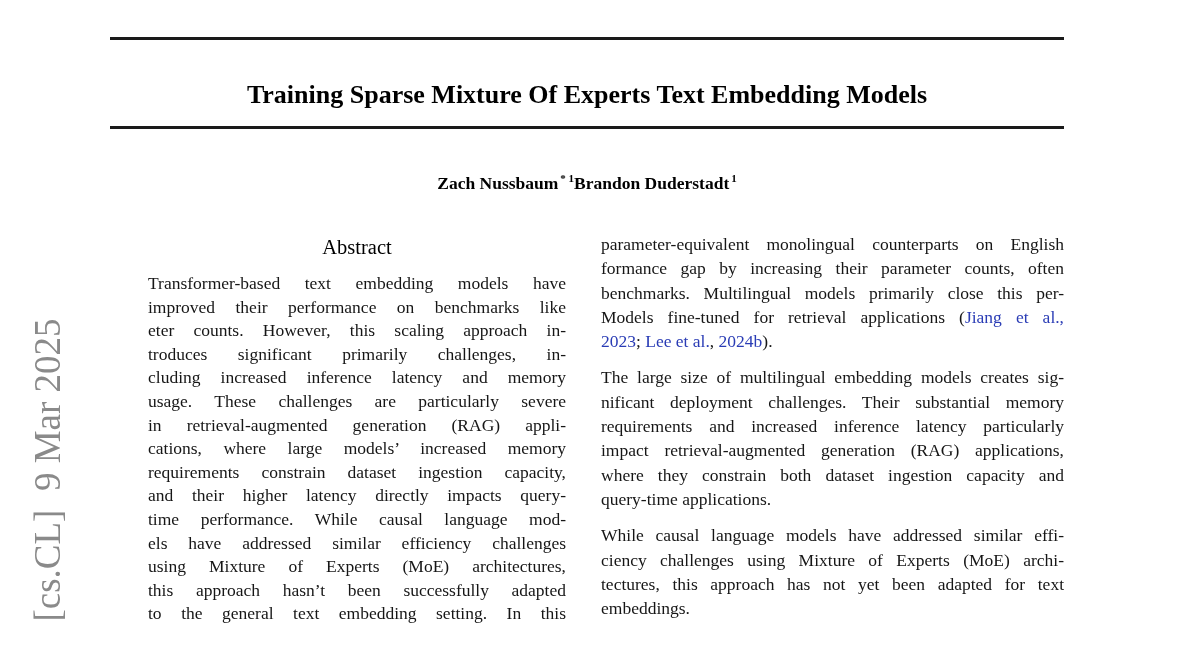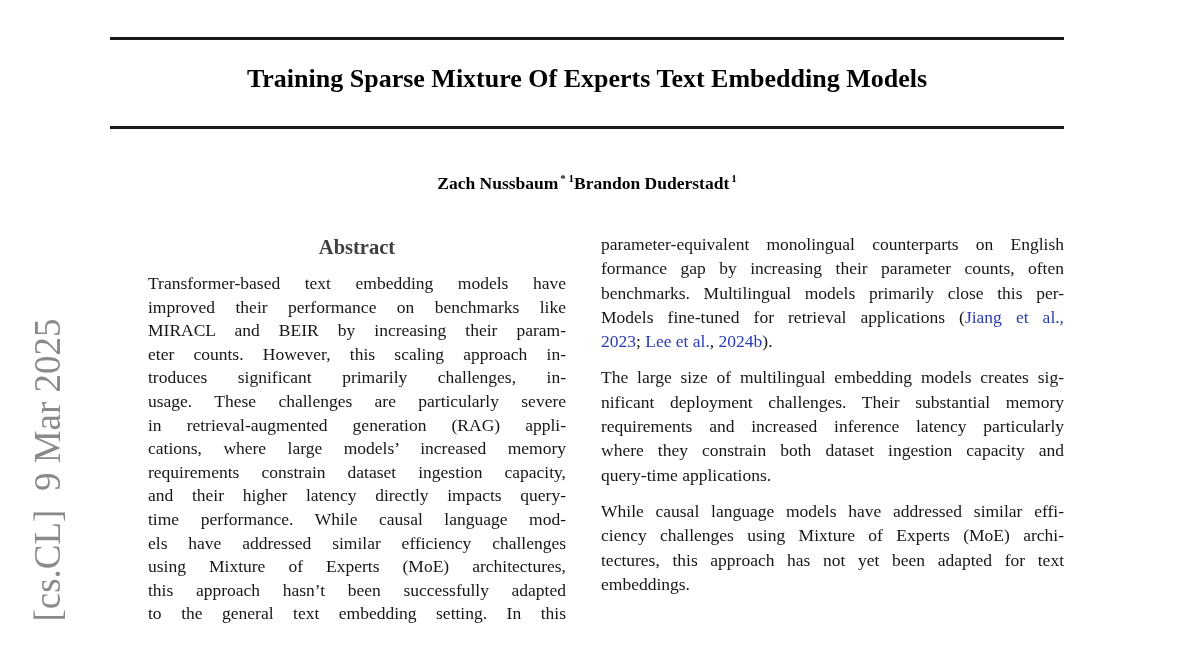--- a/index.html
+++ b/index.html
@@ -26,21 +26,21 @@
   }
   .rule{
     position:absolute;
     left:110px;width:954px;height:2.5px;
     background:#1a1a1a;
   }
   .rule-top{top:37px;}
   .rule-bottom{top:126px;}
   .title{
     position:absolute;
-    left:110px;top:64px;width:954px;
+    left:110px;top:80px;width:954px;
     margin:0;
     font-size:26px;
     font-weight:bold;
     text-align:center;
     line-height:30px;
     color:#000;
   }
   .authors{
     position:absolute;
     left:110px;top:172px;width:954px;
@@ -55,22 +55,22 @@
     font-size:11px;
     font-weight:bold;
     margin-left:2px;
     white-space:pre;
   }
   .abstract-heading{
     position:absolute;
     left:148px;top:236px;width:418px;
     text-align:center;
     font-size:20.5px;
-    font-weight:bold;
-    color:#404040;
+    font-weight:normal;
+    color:#000000;
   }
   .abstract-body{
     position:absolute;
     left:148px;top:272px;width:418px;
     font-size:17.5px;
     line-height:23.6px;
   }
   .right-col{
     position:absolute;
     left:601px;top:232px;width:463px;
@@ -93,23 +93,23 @@
 <div class="page">
   <div class="stamp">[cs.CL]  9 Mar 2025</div>
   <div class="rule rule-top"></div>
   <h1 class="title">Training Sparse Mixture Of Experts Text Embedding Models</h1>
   <div class="rule rule-bottom"></div>
   <div class="authors" id="authors"><span class="author"><span>Zach Nussbaum</span><sup>* 1</sup></span><span class="author"><span>Brandon Duderstadt</span><sup>1</sup></span></div>
   <div class="abstract-heading">Abstract</div>
   <div class="abstract-body" id="abstract-body">
       <div class="jline">Transformer-based text embedding models have</div>
       <div class="jline">improved their performance on benchmarks like</div>
-      <div class="jline">MIRACL and BEIR by increasing their param-</div>
       <div class="jline">eter counts. However, this scaling approach in-</div>
       <div class="jline">troduces significant primarily challenges, in-</div>
+      <div class="jline">cluding increased inference latency and memory</div>
       <div class="jline">usage. These challenges are particularly severe</div>
       <div class="jline">in retrieval-augmented generation (RAG) appli-</div>
       <div class="jline">cations, where large models’ increased memory</div>
       <div class="jline">requirements constrain dataset ingestion capacity,</div>
       <div class="jline">and their higher latency directly impacts query-</div>
       <div class="jline">time performance. While causal language mod-</div>
       <div class="jline">els have addressed similar efficiency challenges</div>
       <div class="jline">using Mixture of Experts (MoE) architectures,</div>
       <div class="jline">this approach hasn’t been successfully adapted</div>
       <div class="jline">to the general text embedding setting. In this</div>
@@ -119,20 +119,21 @@
         <div class="jline"><span>parameter-equivalent monolingual counterparts on English</span></div>
         <div class="jline"><span>formance gap by increasing their parameter counts, often</span></div>
         <div class="jline"><span>benchmarks. Multilingual models primarily close this per-</span></div>
         <div class="jline"><span>Models fine-tuned for retrieval applications (</span><span class="cite">Jiang et al.,</span></div>
         <div class="jline last"><span class="cite">2023</span><span>; </span><span class="cite">Lee et al.</span><span>, </span><span class="cite">2024b</span><span>).</span></div>
       </div>
       <div class="para">
         <div class="jline"><span>The large size of multilingual embedding models creates sig-</span></div>
         <div class="jline"><span>nificant deployment challenges. Their substantial memory</span></div>
         <div class="jline"><span>requirements and increased inference latency particularly</span></div>
+        <div class="jline"><span>impact retrieval-augmented generation (RAG) applications,</span></div>
         <div class="jline"><span>where they constrain both dataset ingestion capacity and</span></div>
         <div class="jline last"><span>query-time applications.</span></div>
       </div>
       <div class="para">
         <div class="jline"><span>While causal language models have addressed similar effi-</span></div>
         <div class="jline"><span>ciency challenges using Mixture of Experts (MoE) archi-</span></div>
         <div class="jline"><span>tectures, this approach has not yet been adapted for text</span></div>
         <div class="jline last"><span>embeddings.</span></div>
       </div>
     </div>

